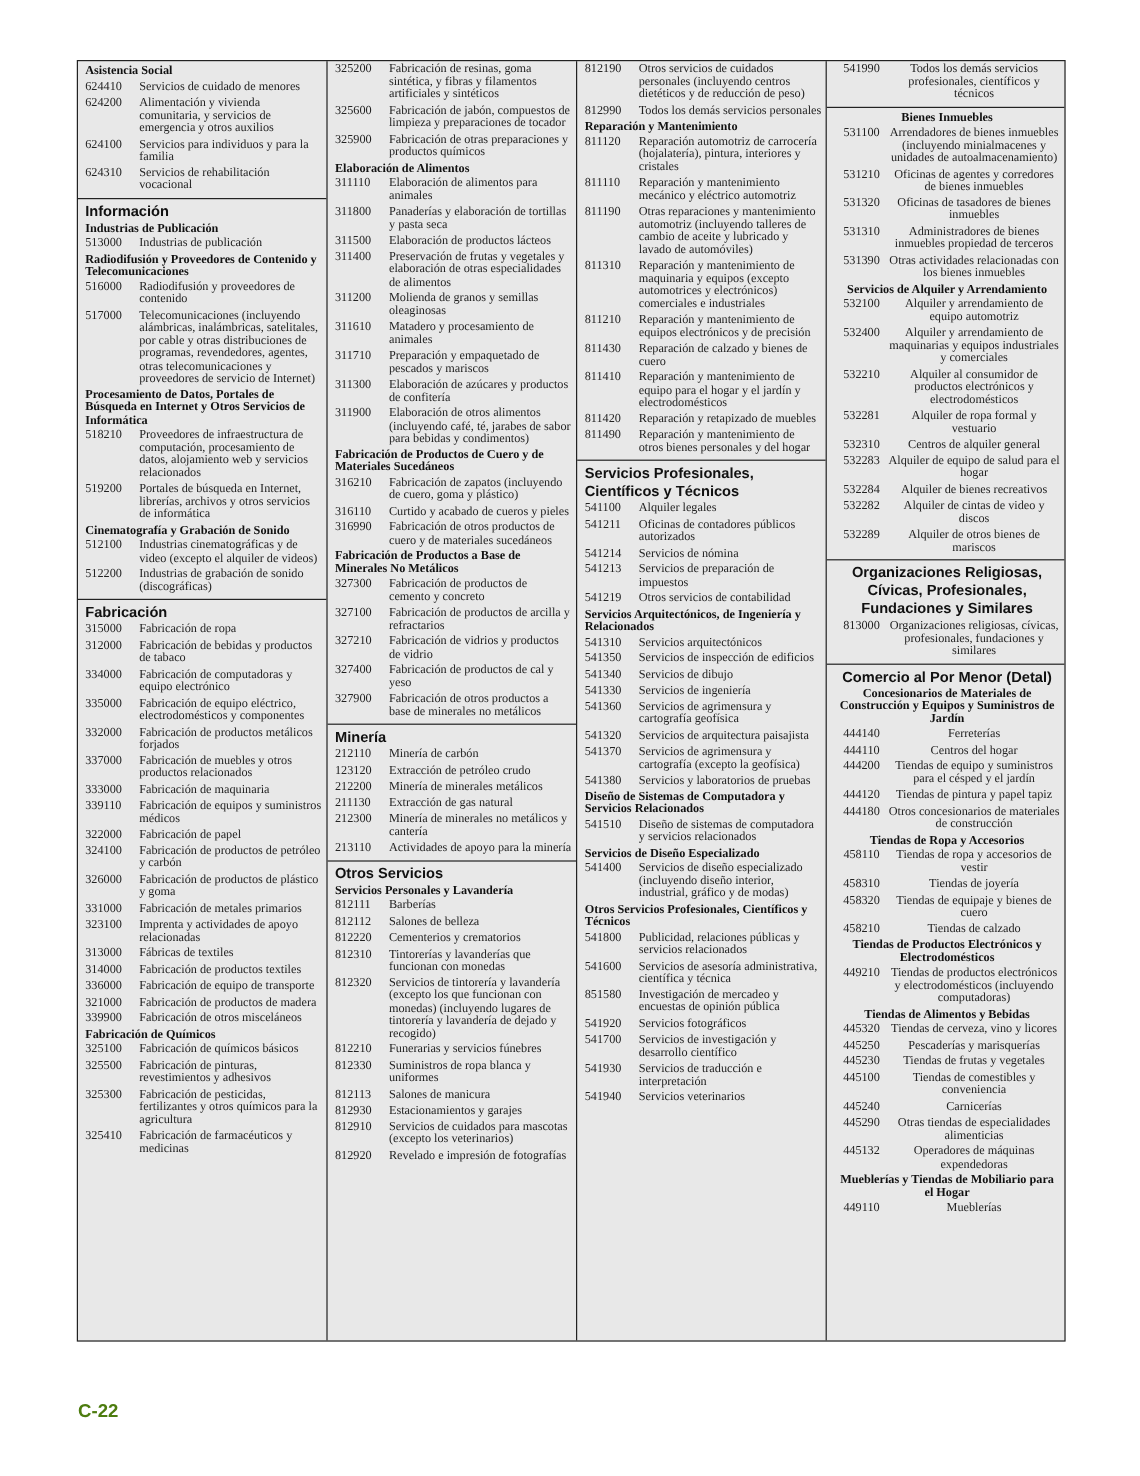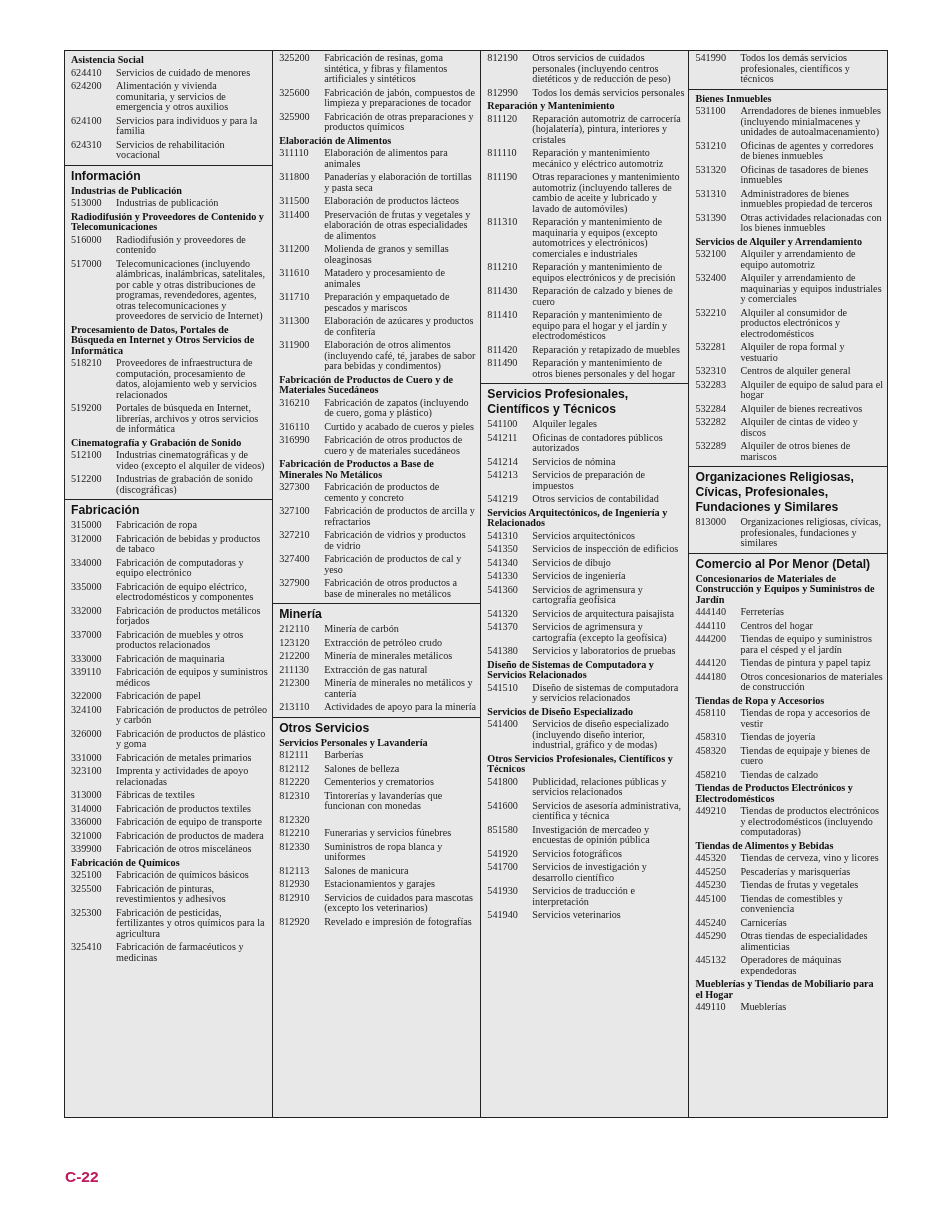--- a/index.html
+++ b/index.html
@@ -11,37 +11,37 @@
     margin-top:36px;
   }
   .title .it { font-style:italic; }
   .title .cont { font-weight:normal; font-style:italic; }
   .grid {
     position:absolute; left:64px; top:50px; width:822px; height:1066px;
     border:1px solid #222; background:#e8e8e8;
     display:flex;
   }
   .col { width:218px; height:100%; border-right:1px solid #222; box-sizing:border-box; display:flex; flex-direction:column; }
-  .col:last-child { border-right:none; width:207px; }
+  .col:last-child { border-right:none; width:207px;text-align:center; }
   .sec { border-bottom:1px solid #222; padding:2px 4px 1px 6px; }
   .sec.last { border-bottom:none; flex:1; }
   .sec-h {
     font-family:"Liberation Sans", sans-serif; font-size:12.2px; font-weight:bold; color:#111;
     line-height:15px; margin:1px 0 2px 0;
   }
   .sub-h {
     font-family:"Liberation Serif", serif; font-size:10.2px; font-weight:bold; color:#111;
     line-height:10.5px; margin:2px 0 2px 0;
   }
   .row { display:flex; font-family:"Liberation Serif", serif; font-size:10.2px; color:#222; line-height:10.5px; margin-bottom:3px; }
   .row .code { width:45px; flex:0 0 45px; }
   .row .desc { flex:1; }
   .page-num {
     position:absolute; left:65px; top:1168px;
-    font-family:"Liberation Sans", sans-serif; font-size:15.5px; font-weight:bold; color:#be185d;
+    font-family:"Liberation Sans", sans-serif; font-size:15.5px; font-weight:bold; color:#4d7c0f;
   }
 </style>
 </head>
 <body>
 
 <div class="title">
   <span>Sistema de Clasificación Industrial de América del Norte (</span><span class="it">NAICS</span><span>)</span>
   <span class="cont">(continúa)</span>
 </div>
 
@@ -321,20 +321,21 @@
         <div class="row">
           <span class="code">812220</span>
           <span class="desc">Cementerios y crematorios</span>
         </div>
         <div class="row">
           <span class="code">812310</span>
           <span class="desc">Tintorerías y lavanderías que funcionan con monedas</span>
         </div>
         <div class="row">
           <span class="code">812320</span>
+          <span class="desc">Servicios de tintorería y lavandería (excepto los que funcionan con monedas) (incluyendo lugares de tintorería y lavandería de dejado y recogido)</span>
         </div>
         <div class="row">
           <span class="code">812210</span>
           <span class="desc">Funerarias y servicios fúnebres</span>
         </div>
         <div class="row">
           <span class="code">812330</span>
           <span class="desc">Suministros de ropa blanca y uniformes</span>
         </div>
         <div class="row">

